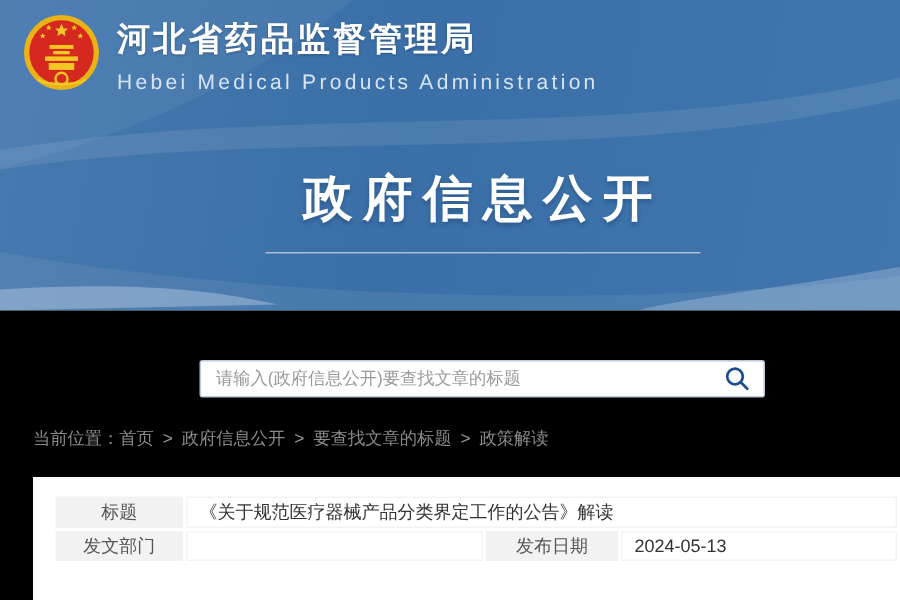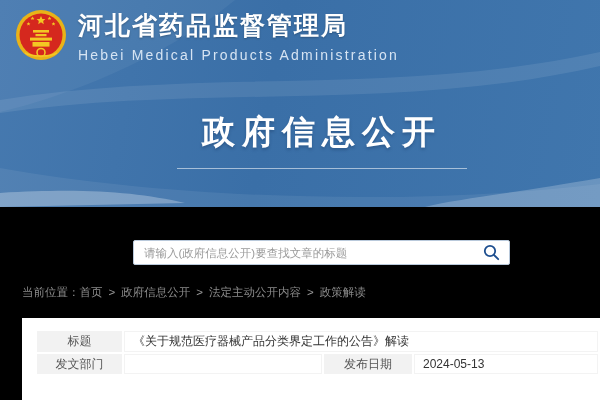--- a/index.html
+++ b/index.html
@@ -11,21 +11,21 @@
     position: relative; width: 600px; height: 207px;
     background: linear-gradient(100deg, #46holder 0%, #3a6fa7 45%, #4076ad 100%);
     background: linear-gradient(100deg, #4679af 0%, #3a6fa7 45%, #4076ad 100%);
     overflow: hidden;
   }
   .waves { position: absolute; top: 0; left: 0; width: 600px; height: 207px; }
 
   .brand { position: absolute; top: 8px; left: 15px; display: flex; align-items: center; gap: 11px; }
   .emblem { width: 52px; height: 56px; flex: 0 0 auto; }
   .brand-cn {
-    font-size: 25px; font-weight: bold; color: #ffffff; letter-spacing: 2px;
+    font-size: 22px; font-weight: bold; color: #ffffff; letter-spacing: 2px;
     text-shadow: 0 1px 2px rgba(0,0,0,0.25); white-space: nowrap;
   }
   .brand-en {
     margin-top: 5px; font-size: 14px; color: #d6e4f3; letter-spacing: 2.2px; white-space: nowrap;
   }
 
   .banner-title {
     position: absolute; top: 110px; left: 22px; width: 600px;
     text-align: center; font-size: 33px; font-weight: bold; color: #ffffff;
     letter-spacing: 7px; text-shadow: 0 2px 3px rgba(20,50,90,0.35); white-space: nowrap;
@@ -116,21 +116,21 @@
     <input class="search-input" type="text" placeholder="请输入(政府信息公开)要查找文章的标题" style="">
     <button class="search-btn">
       <svg width="17" height="17" viewBox="0 0 17 17">
         <circle cx="7" cy="7" r="5.2" fill="none" stroke="#1d4e8f" stroke-width="1.8"></circle>
         <line x1="11" y1="11" x2="15.2" y2="15.2" stroke="#1d4e8f" stroke-width="1.8" stroke-linecap="round"></line>
       </svg>
     </button>
   </div>
 
   <div class="breadcrumb">
-    <span>当前位置：</span><a>首页</a><span class="sep">&gt;</span><a>政府信息公开</a><span class="sep">&gt;</span><a>法定主动公开内容</a><span class="sep">&gt;</span><span>政策解读</span>
+    <span>当前位置：</span><a>首页</a><span class="sep">&gt;</span><a>政府信息公开</a><span class="sep">&gt;</span><a>要查找文章的标题</a><span class="sep">&gt;</span><span>政策解读</span>
   </div>
 
   <div class="card">
     <table class="meta">
       <colgroup>
           <col style="width:85px">
           <col style="width:198px">
           <col style="width:88px">
           <col>
         </colgroup>

